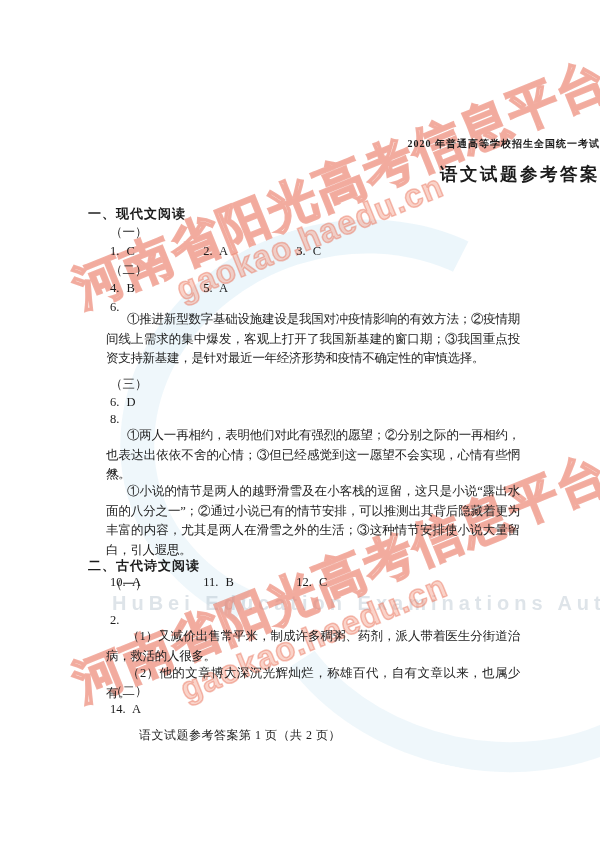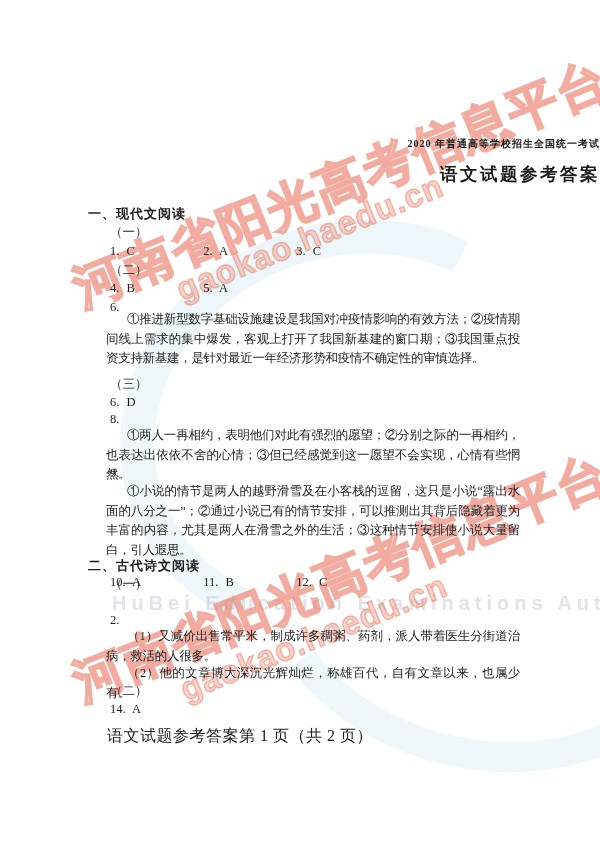--- a/index.html
+++ b/index.html
@@ -51,21 +51,21 @@
   .title1{left:0;width:600px;text-align:right;font-size:10px;font-weight:bold;letter-spacing:1px;}
   .title2{left:0;width:600px;text-align:right;font-size:17.5px;font-weight:bold;letter-spacing:2.5px;}
   .sec{left:88px;font-family:Liberation Serif, serif;font-weight:bold;font-size:13px;letter-spacing:1px;}
   .row{word-spacing:4px;}
   .ans{display:inline-block;min-width:86px;}
   .para{
     left:106px;width:414px;white-space:normal;
     text-indent:21px;font-size:12.5px;line-height:19.5px;
     letter-spacing:-0.3px;text-align:justify;color:#222;
   }
-  .footer{left:0;width:480px;text-align:center;font-size:16px;letter-spacing:0.5px;}
+  .footer{left:0;width:480px;text-align:center;font-size:12px;letter-spacing:0.5px;}
 </style>
 </head>
 <body>
 
 <div class="page">
 
   <div>
     <div class="arc a1"></div>
     <div class="arc a2"></div>
   </div>

